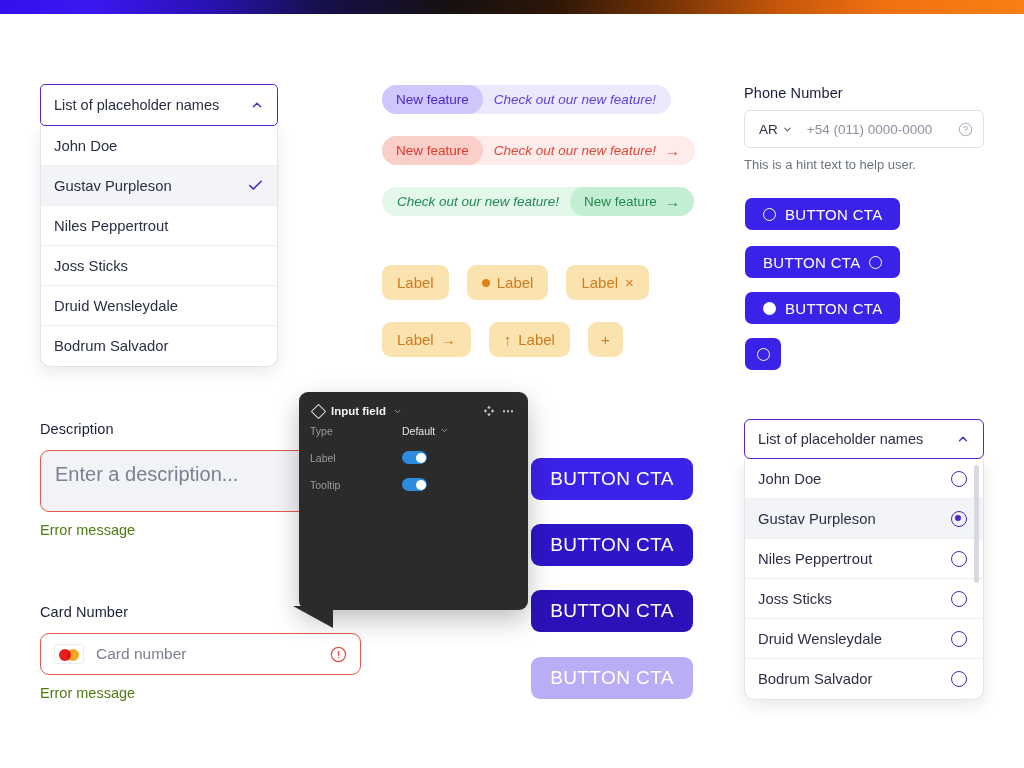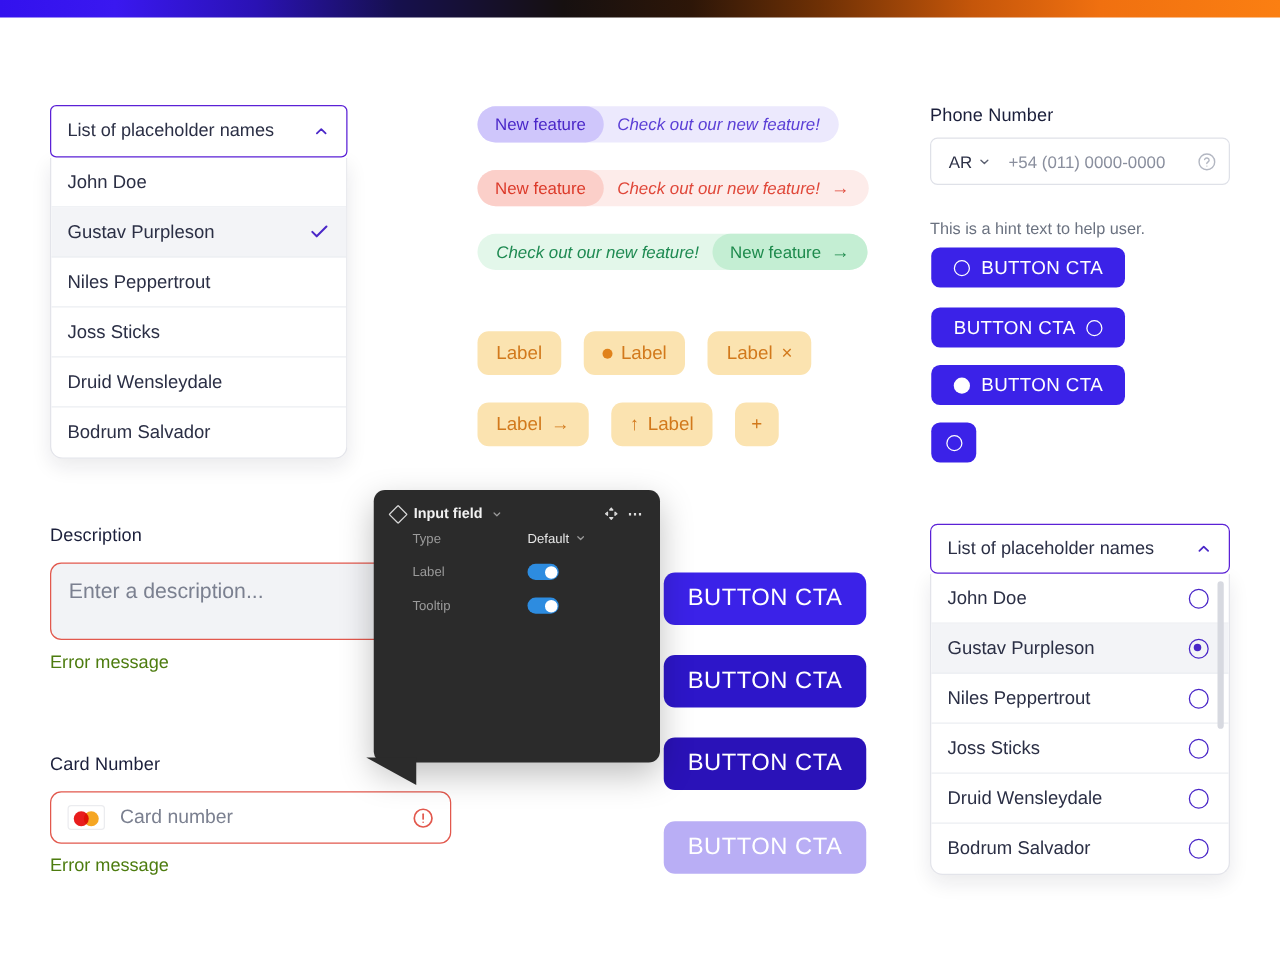--- a/index.html
+++ b/index.html
@@ -93,21 +93,21 @@
   #phone { position: absolute; left: 744px; top: 84px; width: 240px; }
   .phone-box {
     margin-top: 8px; height: 38px; border: 1px solid #dfe1e8;
     border-radius: 6px; background: #fff; display: flex; align-items: center;
     padding: 0 10px 0 14px; gap: 6px;
   }
   .cc { font-size: 13.5px; color: #2b2f45; display: flex; align-items: center; gap: 4px; }
   .cc .chev { width: 11px; height: 11px; color: #5b6070; }
   .ph-val { flex: 1; font-size: 13.5px; color: #8a8f9e; margin-left: 8px; }
   .q-ico { width: 15px; height: 15px; color: #b3b7c2; flex: none; }
-  #phone .hint { margin-top: 27px; display: block; }
+  #phone .hint { margin-top: 9px; display: block; }
 
   
   .rcta { position: absolute; left: 745px; }
   .btn-p {
     background: #3b22e8; color: #fff; border: none; border-radius: 7px;
     height: 32px; display: flex; align-items: center; justify-content: center;
     gap: 9px; font-size: 15px; letter-spacing: .3px; padding: 0 18px;
     font-family: "Liberation Sans", sans-serif; cursor: pointer;
   }
   .ring { width: 13px; height: 13px; border: 1.8px solid #fff; border-radius: 50%; flex: none; }
@@ -119,21 +119,21 @@
     border: none; border-radius: 9px; color: #fff; font-size: 19px;
     letter-spacing: .4px; font-family: "Liberation Sans", sans-serif;
     cursor: pointer;
   }
 
   
   #desc { position: absolute; left: 40px; top: 420px; width: 290px; }
   .ta {
     margin-top: 12px; height: 62px; border: 1.4px solid #e2584d;
     border-radius: 9px; background: #f2f3f6; padding: 12px 14px;
-    font-size: 17px; color: #7b8090;
+    font-size: 20px; color: #7b8090;
   }
   #desc .err-msg { display: block; margin-top: 10px; }
 
   
   #card { position: absolute; left: 40px; top: 603px; width: 321px; }
   .card-box {
     margin-top: 12px; height: 42px; border: 1.4px solid #e2584d;
     border-radius: 9px; background: #fff; display: flex; align-items: center;
     padding: 0 13px; gap: 12px;
   }
@@ -162,21 +162,21 @@
   .p-head {
     display: flex; align-items: center; padding: 13px 14px 0 14px;
     color: #f2f2f2; font-size: 11.5px; font-weight: bold; gap: 7px;
   }
   .p-head .spacer { flex: 1; }
   .dia { width: 11px; height: 11px; transform: rotate(45deg);
          border: 1.4px solid #d8d8d8; border-radius: 1px; flex: none; }
   .p-chev { width: 9px; height: 9px; color: #9a9a9a; }
   .ico-move, .ico-dots { color: #dcdcdc; font-size: 12px; line-height: 1; }
   .p-row {
-    display: flex; align-items: center; padding: 0 31px; height: 27px;
+    display: flex; align-items: center; padding: 0 11px; height: 27px;
     color: #9b9b9b; font-size: 10.5px;
   }
   .p-row .k { width: 92px; flex: none; }
   .p-val { color: #e6e6e6; font-size: 10.5px; display: flex; align-items: center; gap: 5px; }
   .tog { width: 25px; height: 13px; border-radius: 999px; background: #2d8ce0; position: relative; }
   .tog::after { content:""; position: absolute; right: 1.5px; top: 1.5px;
                 width: 10px; height: 10px; border-radius: 50%; background: #fff; }
 
   
   #dd-right { position: absolute; left: 744px; top: 419px; width: 240px; }

